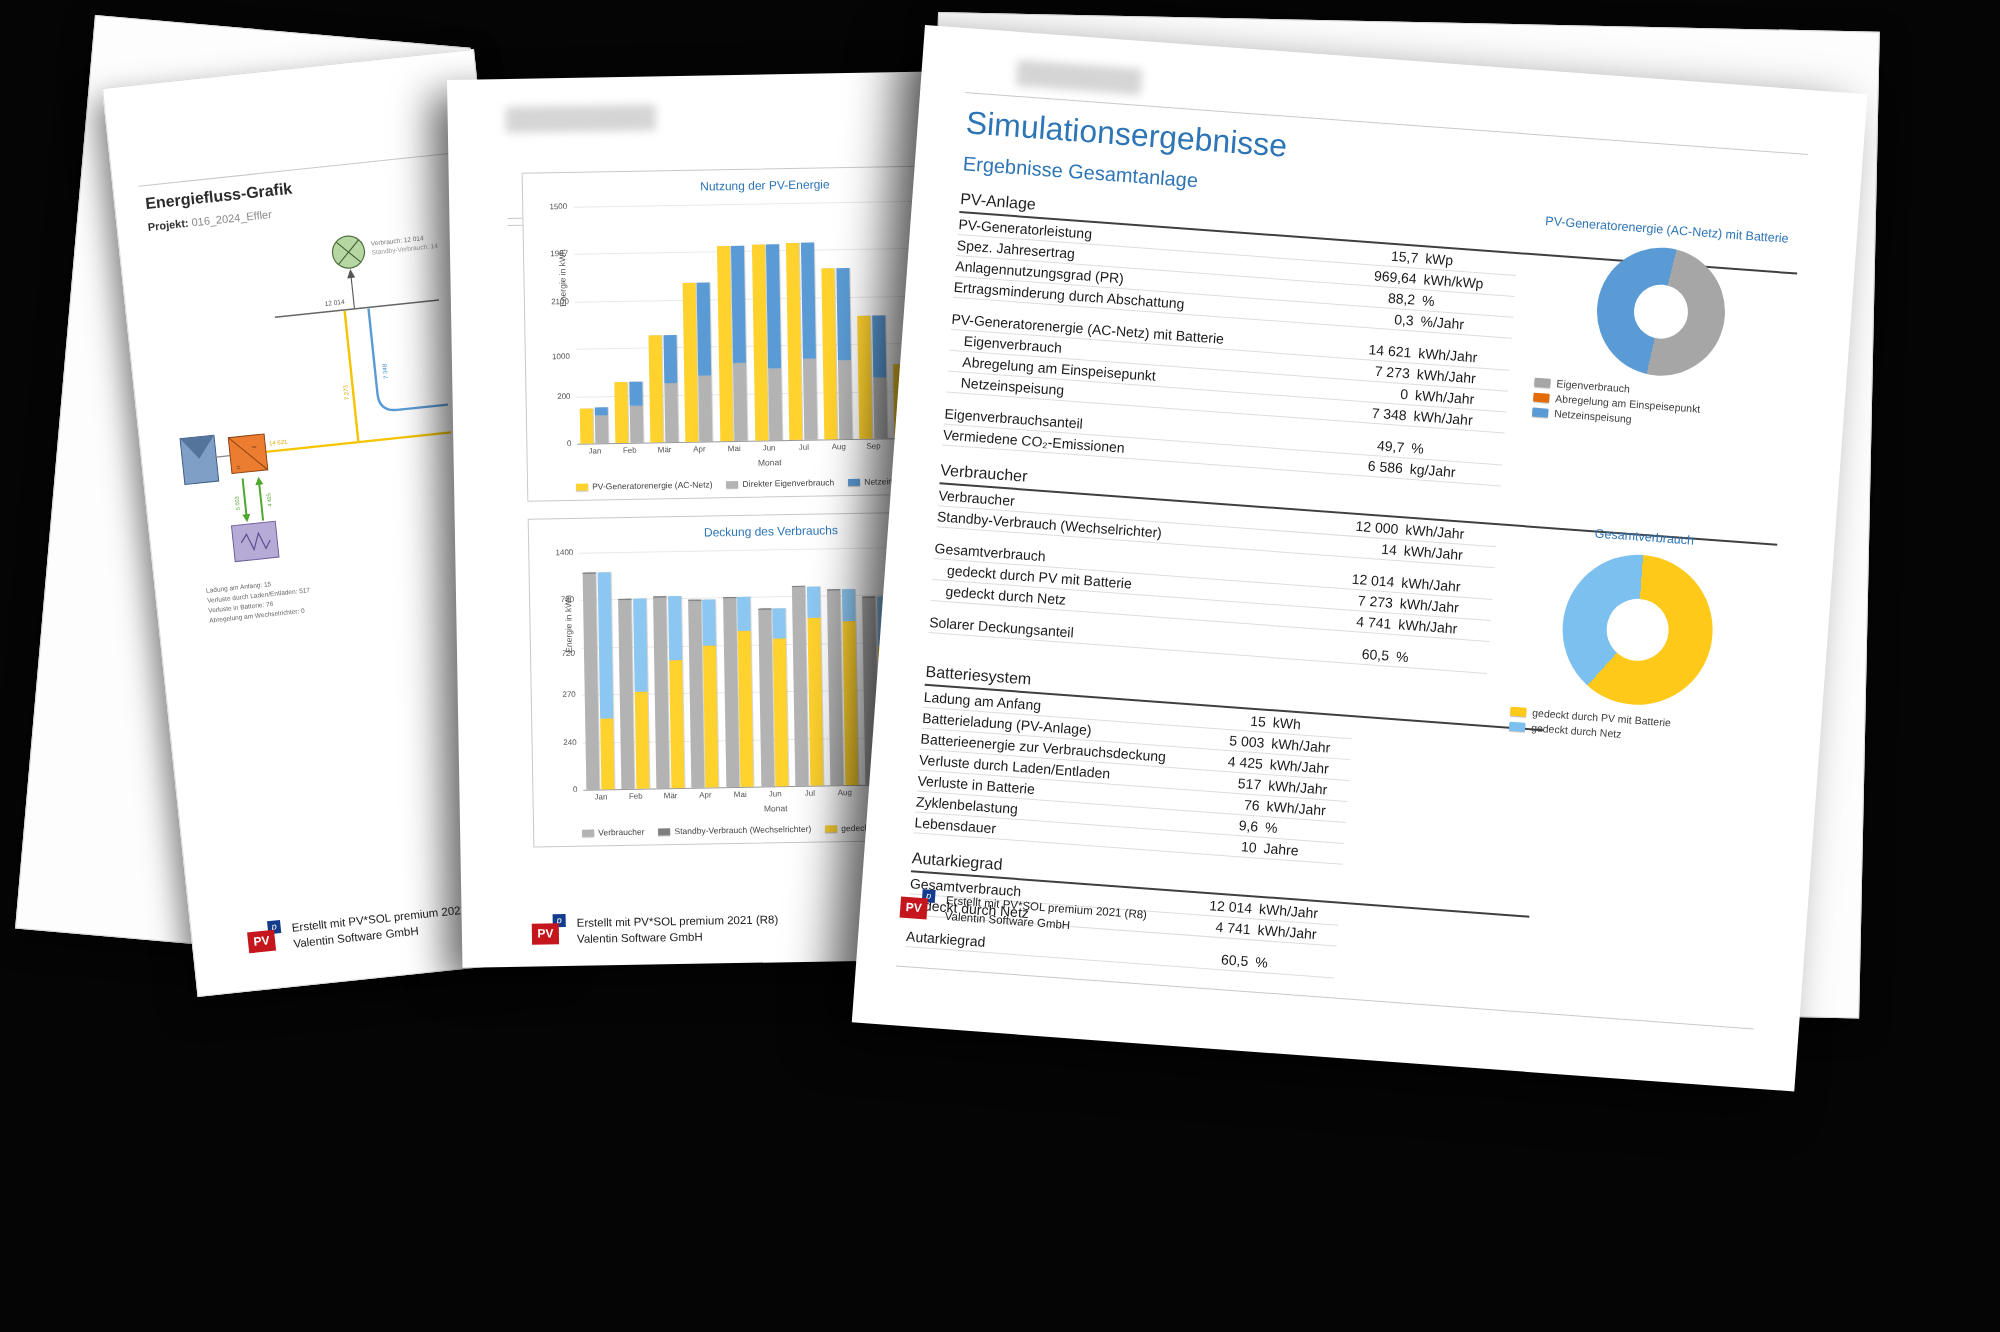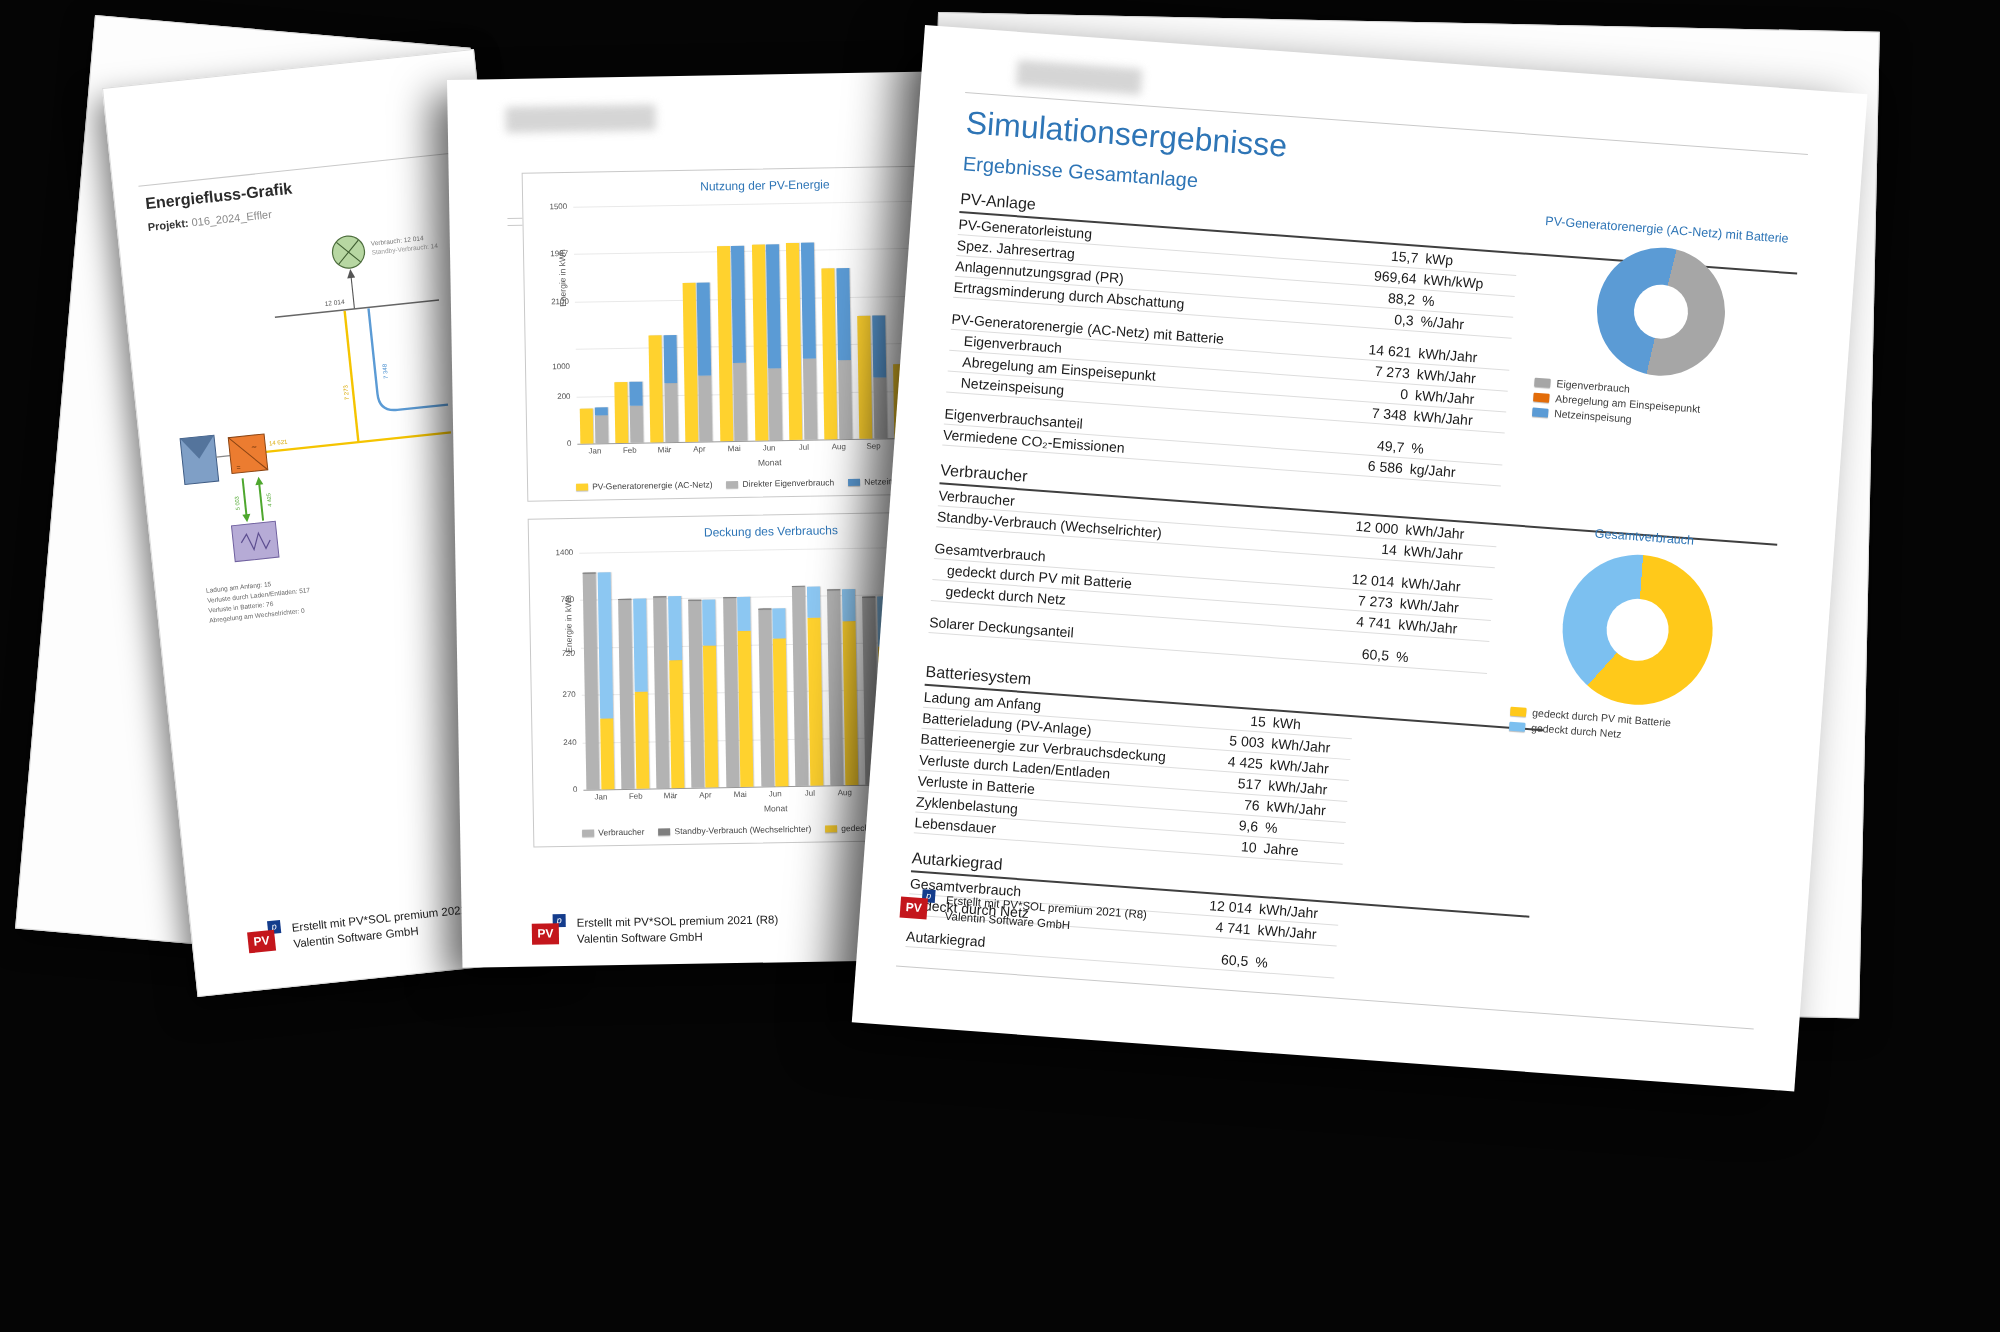--- a/index.html
+++ b/index.html
@@ -164,21 +164,21 @@
     <div class="redacted" style="left:58px;top:28px;width:150px;height:26px;"></div>
     <div class="hrule" style="left:58px;top:139px;width:516px;"></div>
     <div class="hrule" style="left:58px;top:146px;width:516px;"></div>
 
     <div id="chart-top" class="chart-box">
       <div class="cb-title">Nutzung der PV-Energie</div>
       <div class="ylab">Energie in kWh</div>
       <div class="yticks">
           <div class="ytick" style="top: 232px;">0</div>
           <div class="ytick" style="top: 184.6px;">200</div>
-          <div class="ytick" style="top: 155px;">1000</div>
+          <div class="ytick" style="top: 145px;">1000</div>
           <div class="ytick" style="top: 89.8px;">2100</div>
           <div class="ytick" style="top: 42.4px;">1997</div>
           <div class="ytick" style="top: -5px;">1500</div>
         </div>
       <div class="plot">
           <div class="grid" style="top: 189.6px;"></div>
           <div class="grid" style="top: 142.2px;"></div>
           <div class="grid" style="top: 94.8px;"></div>
           <div class="grid" style="top: 47.4px;"></div>
           <div class="grid" style="top: 0px;"></div>

